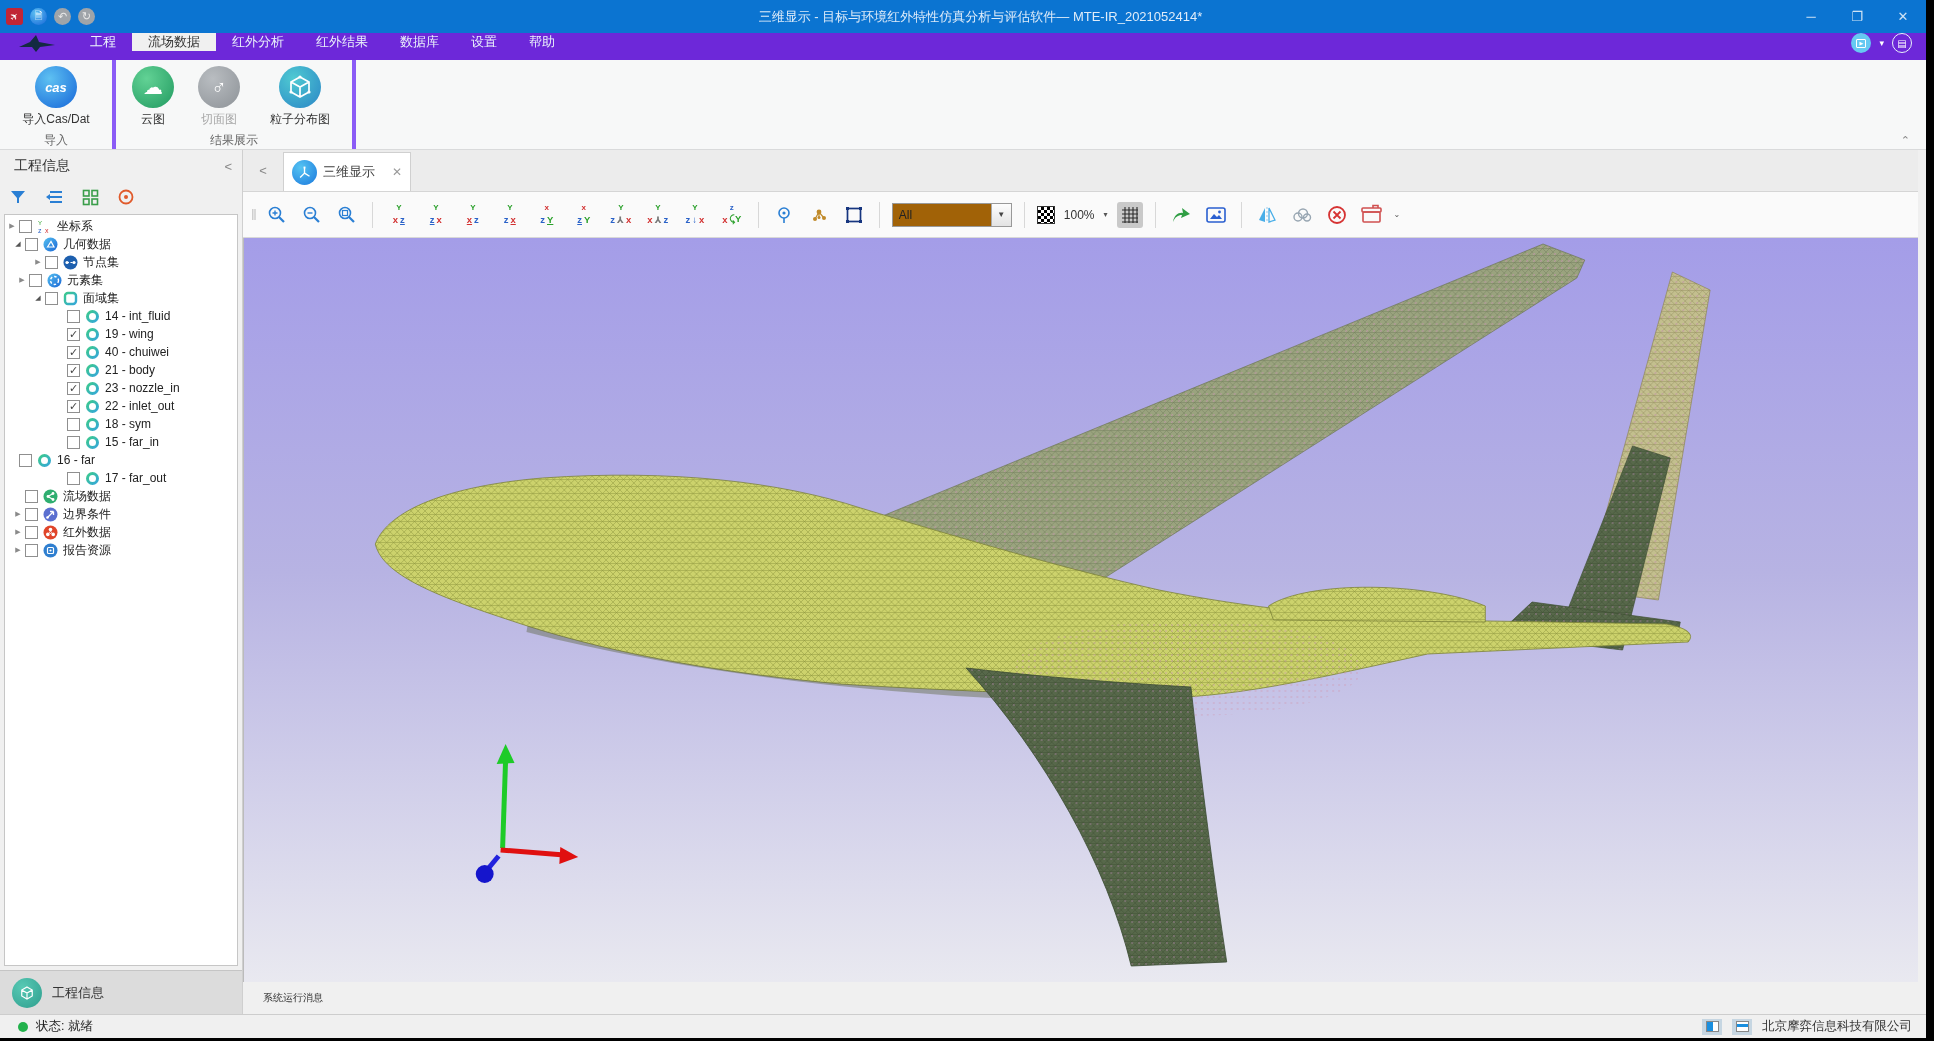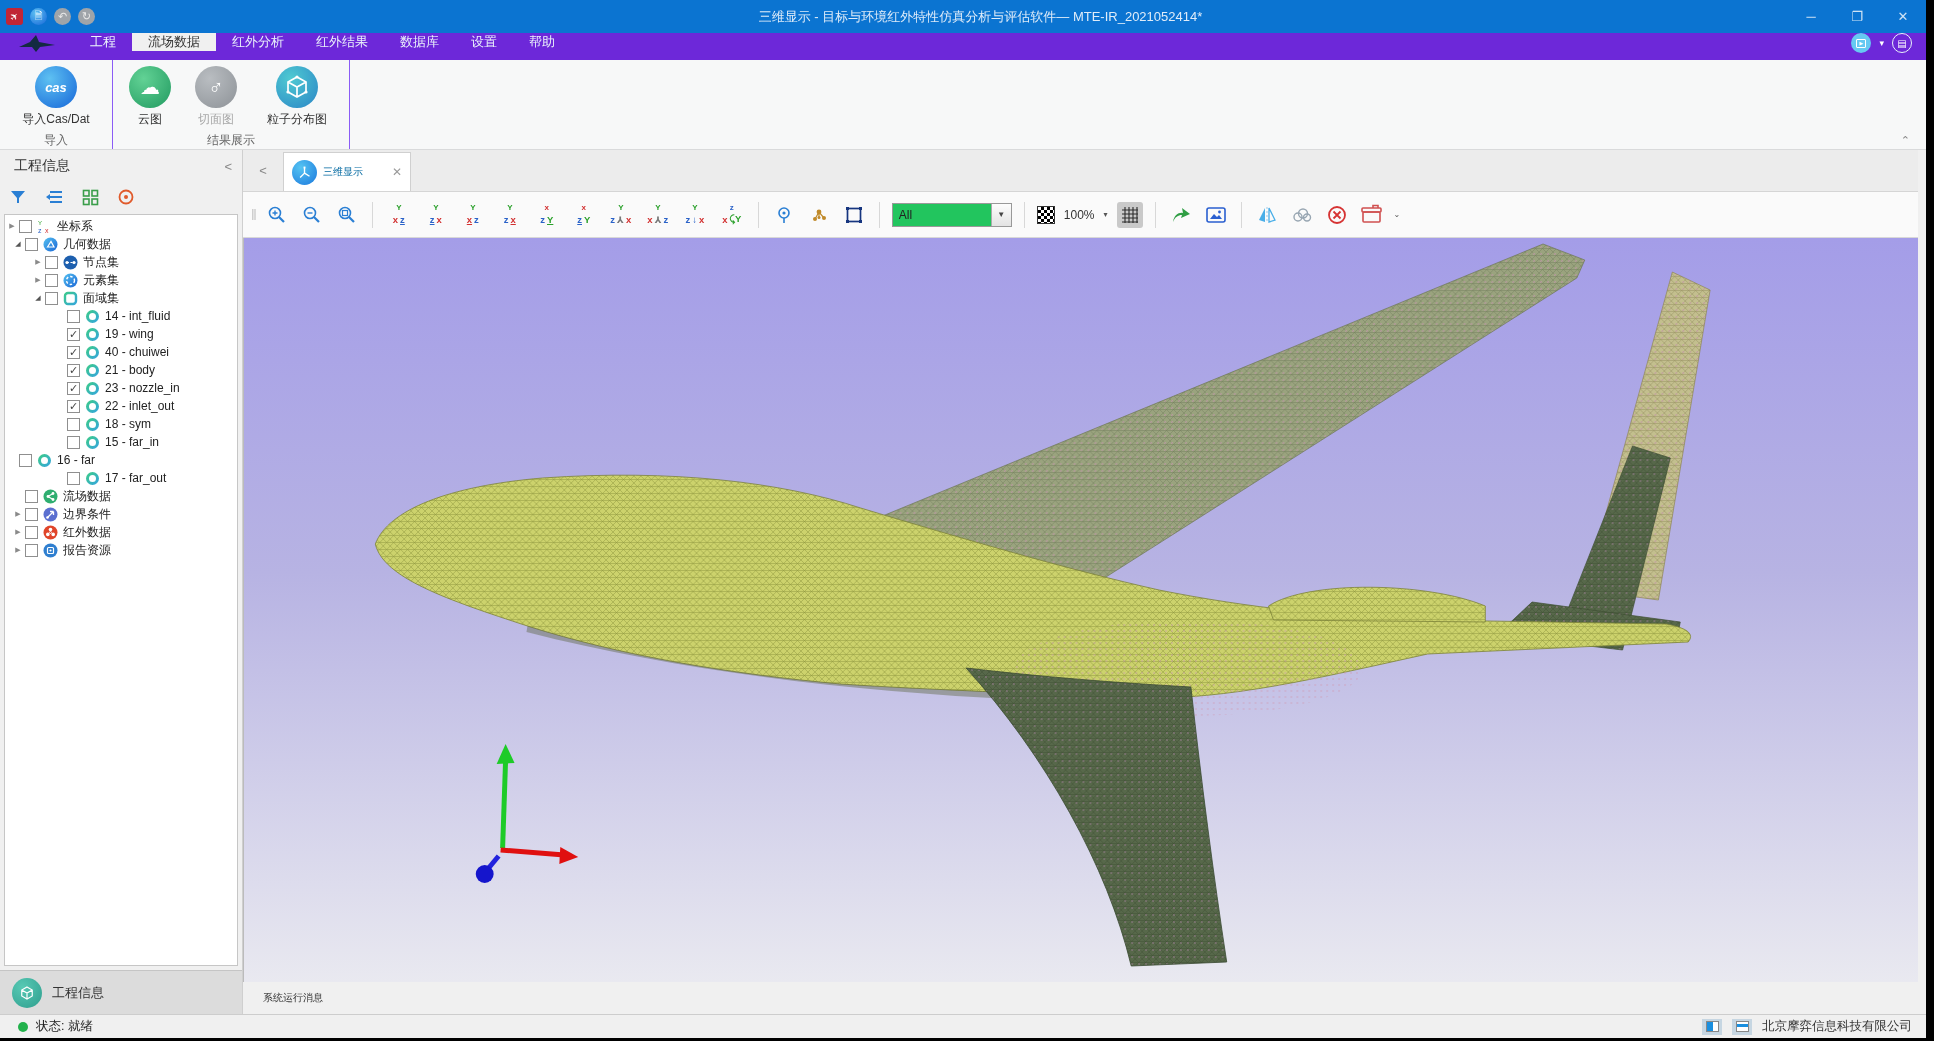--- a/index.html
+++ b/index.html
@@ -24,21 +24,21 @@
   .menuitem { padding:0 16px; display:flex; align-items:center; color:#eaf2fb; font-size:13px; cursor:default; }
   .menuitem.active { background:#f0f0f0; color:#333; }
   .menu-right { margin-left:auto; display:flex; align-items:center; gap:8px; margin-right:14px; }
   .mr-circle { width:20px; height:20px; border-radius:50%; background:#66c9f2; display:flex; align-items:center; justify-content:center; }
   .mr-circle .insq { width:10px; height:9px; border:1.4px solid #fff; border-radius:1px; display:flex; align-items:center; justify-content:center; font-size:5px; color:#fff; }
   .mr-caret { color:#fff; font-size:9px; }
   .mr-ring { width:20px; height:20px; border-radius:50%; border:1.6px solid #e8f2fa; display:flex; align-items:center; justify-content:center; color:#fff; font-size:10px; }
 
   
   .ribbon { position:absolute; left:0; top:60px; width:100%; height:90px; background:#f7f8f8; border-bottom:1px solid #d9dadb; display:flex; }
-  .rgroup { display:flex; flex-direction:column; border-right:1px solid #8b5cf6; padding:0 6px; }
+  .rgroup { display:flex; flex-direction:column; border-right:4px solid #8b5cf6; padding:0 6px; }
   .rbuttons { flex:1; display:flex; align-items:flex-start; padding-top:4px; }
   .rbtn { width:86px; display:flex; flex-direction:column; align-items:center; gap:3px; padding-top:2px; }
   .rbtn.wide { width:100px; }
   .ricon { width:42px; height:42px; border-radius:50%; display:flex; align-items:center; justify-content:center; color:#fff; }
   .ic-blue { background:radial-gradient(circle at 35% 30%, #5ec1f2, #1565d8); }
   .ic-green{ background:radial-gradient(circle at 35% 30%, #62d295, #219a60); }
   .ic-gray { background:radial-gradient(circle at 35% 30%, #b9bdc1, #8d9297); }
   .ic-teal { background:radial-gradient(circle at 35% 30%, #4fcad2, #2a85c6); }
   .rlabel { font-size:12px; color:#333; white-space:nowrap; }
   .rbtn[data-enabled="false"] .rlabel { color:#aaagrey; color:#a8a8a8; }
@@ -65,35 +65,35 @@
   .pfoot { height:44px; background:#dcdcdc; border-top:1px solid #c5c5c5; display:flex; align-items:center; gap:10px; padding-left:12px; }
   .pfoot-icon { width:30px; height:30px; border-radius:50%; background:radial-gradient(circle at 35% 30%, #57c9b4, #2f9e8e); display:flex; align-items:center; justify-content:center; }
   .pfoot-label { font-size:13px; color:#333; }
 
   
   .main { position:absolute; left:243px; top:150px; right:8px; bottom:24px; display:flex; flex-direction:column; }
   .tabbar { height:42px; background:#ececec; border-bottom:1px solid #d5d5d5; display:flex; align-items:flex-end; }
   .tabscroll { width:40px; height:100%; display:flex; align-items:center; justify-content:center; color:#888; font-size:13px; }
   .tab { height:39px; width:128px; background:#fff; border:1px solid #d0d0d0; border-bottom:none; display:flex; align-items:center; gap:6px; padding:0 8px; }
   .tabicon { width:25px; height:25px; border-radius:50%; background:radial-gradient(circle at 35% 30%, #55c4f2, #1b78dd); display:flex; align-items:center; justify-content:center; }
-  .tablabel { font-size:10px; color:#0369a1; }
+  .tablabel { font-size:13px; color:#404040; }
   .tabclose { margin-left:auto; color:#9a9a9a; font-size:12px; }
 
   .vtoolbar { height:46px; background:#fafafa; border-bottom:1px solid #d8d8d8; display:flex; align-items:center; gap:9px; padding-left:8px; }
   .vsep { width:1px; height:26px; background:#d8d8d8; margin:0 3px; }
   .handle { color:#c4c4c4; font-size:14px; letter-spacing:-2px; }
   .vbtn { width:26px; height:26px; display:flex; align-items:center; justify-content:center; border-radius:3px; }
   .vbtn.pressed { background:#c9c9c9; }
   .axv { width:28px; height:24px; position:relative; font-weight:bold; display:flex; align-items:flex-end; justify-content:center; gap:2px; padding-bottom:2px; }
   .axv i { position:absolute; top:0; font-size:8px; font-style:normal; }
   .axv b { font-size:9.5px; }
   .axv .g { color:#2aa02a; } .axv .r { color:#d23030; } .axv .b { color:#2a62c8; }
   .axv .u { text-decoration:underline; }
   .axv .tri { position:static; color:#777; font-size:9px; }
-  .combo { width:120px; height:24px; background:#22c55e; border:1px solid #999; display:flex; align-items:center; }
+  .combo { width:120px; height:24px; background:#a16207; border:1px solid #999; display:flex; align-items:center; }
   .combo-val { flex:1; padding-left:6px; font-size:12px; color:#222; }
   .combo-btn { width:20px; height:100%; background:linear-gradient(#fdfdfd,#e3e3e3); border-left:1px solid #aaa; display:flex; align-items:center; justify-content:center; font-size:8px; color:#444; }
   .checker { width:18px; height:18px; border:1px solid #333;
     background-image:linear-gradient(45deg,#000 25%,transparent 25%,transparent 75%,#000 75%),linear-gradient(45deg,#000 25%,#fff 25%,#fff 75%,#000 75%);
     background-size:6px 6px; background-position:0 0,3px 3px; }
   .zoomlab { font-size:12px; color:#333; }
   .caret-sm { font-size:8px; color:#555; }
 
   .viewport { flex:1; position:relative; background:linear-gradient(#a49de8 0%, #b7b3e3 45%, #e9e9f0 100%); border-left:1px solid #bbb; }
   .viewport svg { position:absolute; inset:0; width:100%; height:100%; }
@@ -302,21 +302,21 @@
             <svg width="15" height="15">
               <circle cx="7.5" cy="7.5" r="7" fill="#1d5fae"></circle>
               <path d="M4 7.5 H11" stroke="#fff" stroke-width="1.2" stroke-dasharray="2 1.5"></path>
               <circle cx="4" cy="7.5" r="1.6" fill="#fff"></circle>
               <circle cx="11" cy="7.5" r="1.6" fill="#fff"></circle>
             </svg>
           </span>
         <span class="tlabel">节点集</span>
       </div>
 
-      <div class="trow" style="padding-left:26px">
+      <div class="trow" style="padding-left:10px">
         <span class="exp" data-state="collapsed"></span>
         <span class="cb" data-checked="false"></span>
         <span class="ticon">
             <svg width="15" height="15">
               <circle cx="7.5" cy="7.5" r="7" fill="url(#gBlue)"></circle>
               <circle cx="7.5" cy="7.5" r="4" fill="none" stroke="#fff" stroke-width="1.4" stroke-dasharray="2.5 2"></circle>
             </svg>
           </span>
         <span class="tlabel">元素集</span>
       </div>

